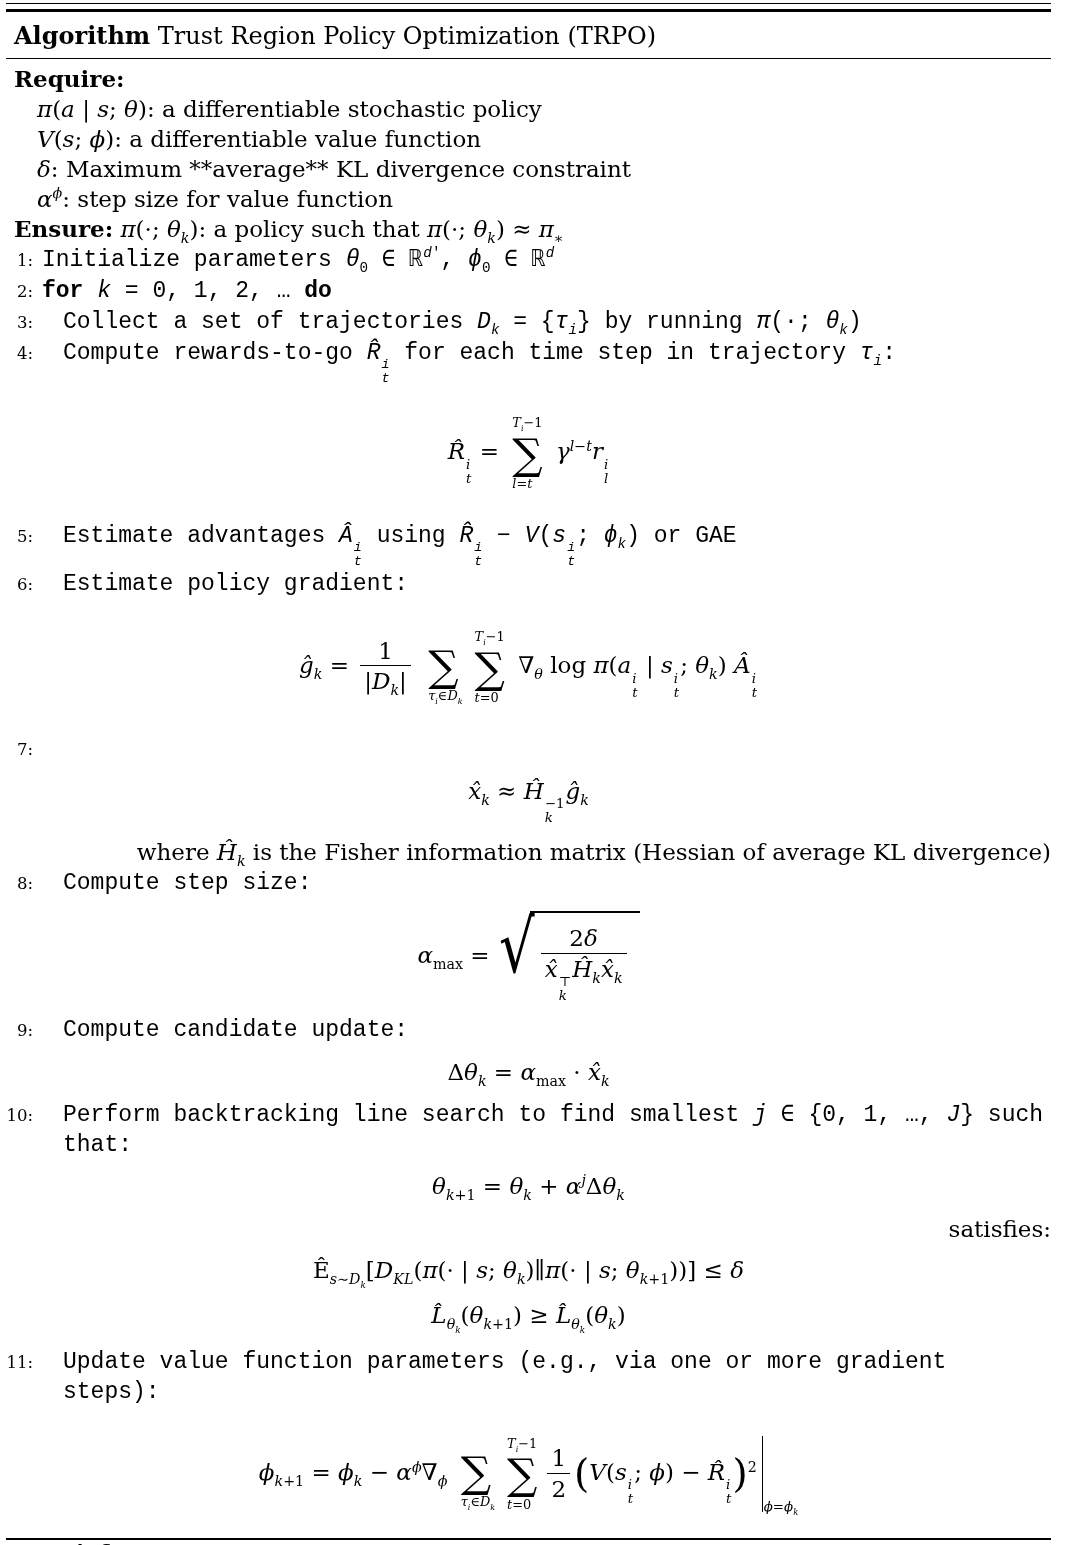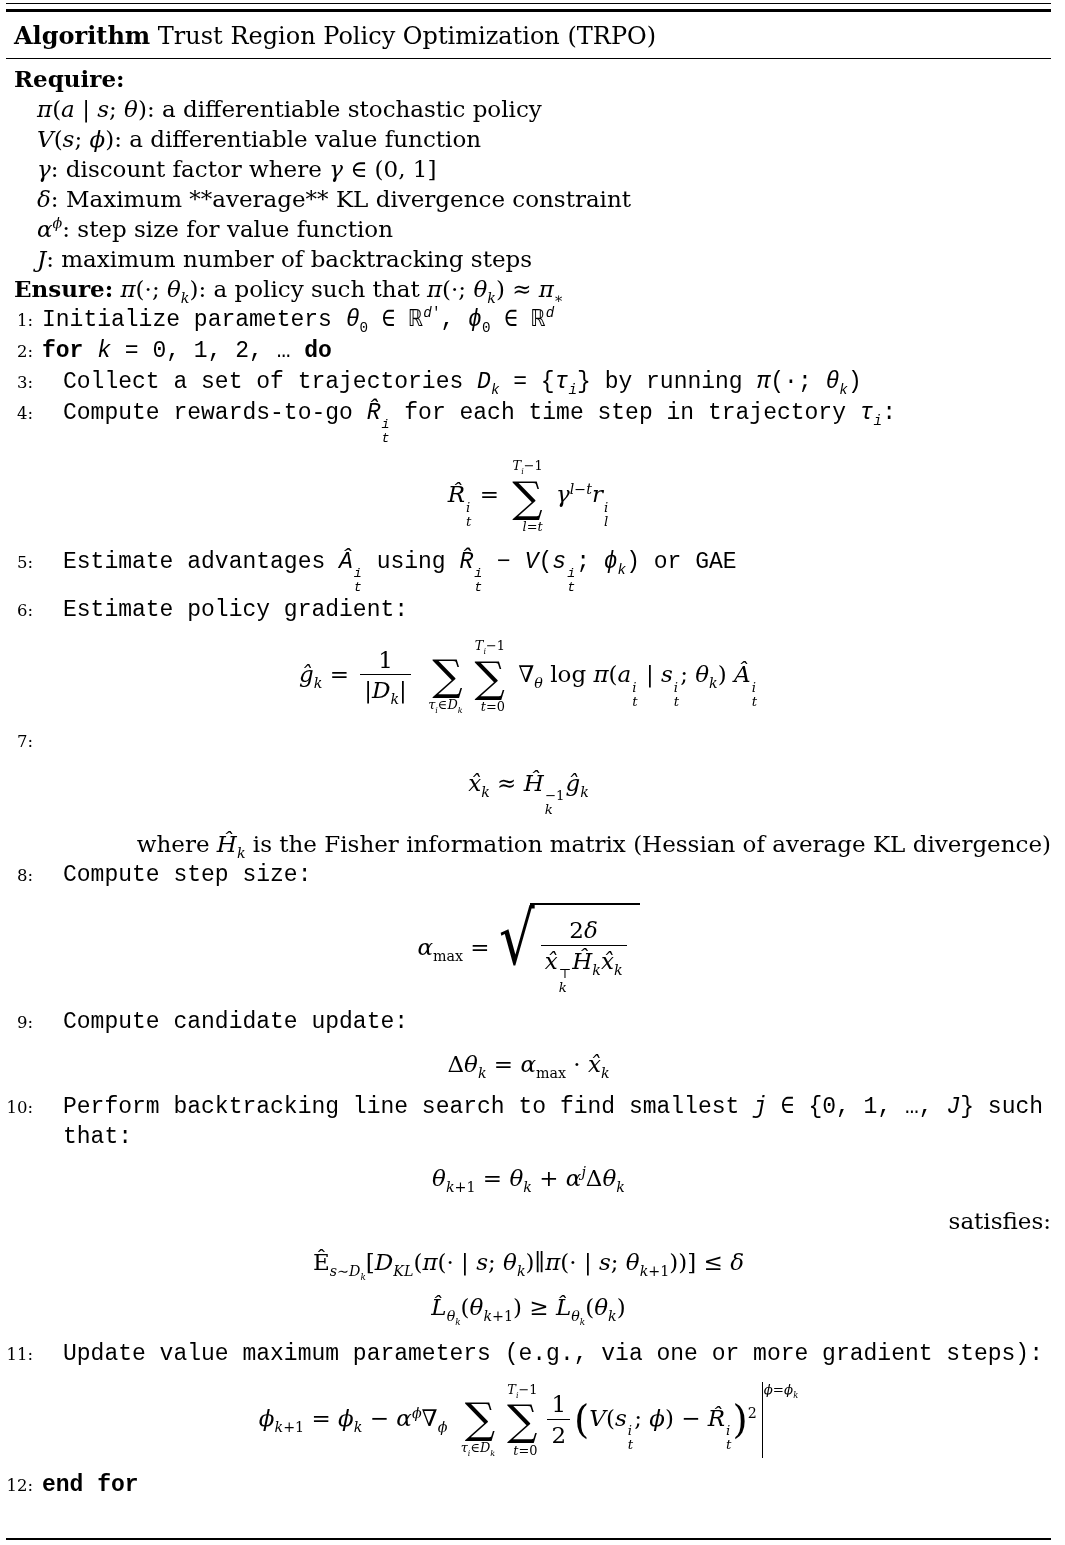--- a/index.html
+++ b/index.html
@@ -23,58 +23,56 @@
   .lnum{flex:0 0 27px;text-align:right;font-size:16.5px;line-height:30px;}
   .ltext{padding-left:9px;font-family:Liberation Mono, monospace;}
   .ind1 .ltext{padding-left:30px;}
   .eq{text-align:center;margin:12px 0;line-height:1.25;}
   i{font-style:italic;}
   sup,sub{font-size:62%;line-height:1;}
   
   .ss{display:inline-flex;flex-direction:column;vertical-align:-0.72em;line-height:1.05;font-size:58%;text-align:left;margin-left:1px;margin-right:1px;}
   .ss span{display:block;}
   
-  .sum{display:inline-flex;flex-direction:column;align-items:flex-end;vertical-align:middle;margin:0 6px;line-height:1;}
+  .sum{display:inline-flex;flex-direction:column;align-items:flex-start;vertical-align:middle;margin:17px 6px;line-height:1;}
   .sum .lim{font-size:56%;line-height:1.2;white-space:nowrap;}
   .sum .op{font-size:185%;line-height:1.02;}
   
   .frac{display:inline-flex;flex-direction:column;align-items:center;vertical-align:middle;margin:0 4px;line-height:1.15;}
   .frac .fn{padding:0 4px 1px;}
   .frac .fd{border-top:1.6px solid #000;padding:2px 4px 0;}
   
   .sqrt{display:inline-flex;align-items:flex-start;vertical-align:middle;margin-left:2px;}
   .sqrt .rad{font-size:56px;line-height:1.0;transform:scaleY(1.3);transform-origin:top;margin-right:-5px;font-style:normal;}
   .sqrt .rbody{border-top:2px solid #000;padding:12px 9px 0 7px;}
   
   .bp{font-size:170%;vertical-align:middle;line-height:0;}
   
-  .evalwrap{display:inline-flex;align-items:flex-start;vertical-align:middle;height:76px;}
+  .evalwrap{display:inline-flex;align-items:flex-end;vertical-align:middle;height:76px;}
   .evalbar{width:0;border-left:1.7px solid #000;height:76px;margin-left:5px;}
   .evalsub{font-size:58%;margin-bottom:-4px;margin-left:1px;}
   .scr{font-style:italic;}
 </style>
 </head>
 <body>
 
 <div class="page">
   <div class="rule rt1"></div>
   <div class="rule rt2"></div>
   <div class="title">
     <span class="kw">Algorithm</span>
     <span>Trust Region Policy Optimization (TRPO)</span>
   </div>
   <div class="rule rmid"></div>
   <div class="algo-body">
       <div class="kwline"><span class="kw">Require:</span></div>
       <div class="req"><i>π</i>(<i>a</i> | <i>s</i>; <i>θ</i>): a differentiable stochastic policy</div>
       <div class="req"><i>V</i>(<i>s</i>; <i>ϕ</i>): a differentiable value function</div>
-      <div class="req"><i>γ</i>: discount factor where <i>γ</i> ∈ (0, 1]</div>
       <div class="req"><i>δ</i>: Maximum **average** KL divergence constraint</div>
       <div class="req"><i>α</i><sup><i>ϕ</i></sup>: step size for value function</div>
-      <div class="req"><i>J</i>: maximum number of backtracking steps</div>
       <div class="kwline"><span class="kw">Ensure:</span><span> <i>π</i>(·; <i>θ</i><sub><i>k</i></sub>): a policy such that <i>π</i>(·; <i>θ</i><sub><i>k</i></sub>) ≈ <i>π</i><sub>∗</sub></span></div>
       <div class="line">
         <span class="lnum">1:</span>
         <span class="ltext">Initialize parameters <i>θ</i><sub>0</sub> ∈ ℝ<sup><i>d</i>′</sup>, <i>ϕ</i><sub>0</sub> ∈ ℝ<sup><i>d</i></sup></span>
       </div>
       <div class="line">
         <span class="lnum">2:</span>
         <span class="ltext"><span class="kw">for</span> <i>k</i> = 0, 1, 2, … <span class="kw">do</span></span>
       </div>
       <div class="line ind1">
@@ -167,21 +165,21 @@
       <div class="line ind1">
         <span class="lnum">10:</span>
         <span class="ltext">Perform backtracking line search to find smallest <i>j</i> ∈ {0, 1, …, <i>J</i>} such that:</span>
       </div>
       <div class="eq"><i>θ</i><sub><i>k</i>+1</sub> = <i>θ</i><sub><i>k</i></sub> + <i>α</i><sup><i>j</i></sup>Δ<i>θ</i><sub><i>k</i></sub></div>
       <div class="note">satisfies:</div>
       <div class="eq">Ê<sub><i>s</i>∼<i class="scr">D</i><sub><i>k</i></sub></sub>[<i>D</i><sub><i>KL</i></sub>(<i>π</i>(· | <i>s</i>; <i>θ</i><sub><i>k</i></sub>)∥<i>π</i>(· | <i>s</i>; <i>θ</i><sub><i>k</i>+1</sub>))] ≤ <i>δ</i></div>
       <div class="eq"><i>L̂</i><sub><i>θ</i><sub><i>k</i></sub></sub>(<i>θ</i><sub><i>k</i>+1</sub>) ≥ <i>L̂</i><sub><i>θ</i><sub><i>k</i></sub></sub>(<i>θ</i><sub><i>k</i></sub>)</div>
       <div class="line ind1">
         <span class="lnum">11:</span>
-        <span class="ltext">Update value maximum parameters (e.g., via one or more gradient steps):</span>
+        <span class="ltext">Update value function parameters (e.g., via one or more gradient steps):</span>
       </div>
       <div class="eq"><i>ϕ</i><sub><i>k</i>+1</sub> = <i>ϕ</i><sub><i>k</i></sub> − <i>α</i><sup><i>ϕ</i></sup>∇<sub><i>ϕ</i></sub> <span class="sum">
           <span class="lim">&nbsp;</span>
           <span class="op">∑</span>
           <span class="lim"><i>τ</i><sub><i>i</i></sub>∈<i class="scr">D</i><sub><i>k</i></sub></span>
         </span><span class="sum">
           <span class="lim"><i>T</i><sub><i>i</i></sub>−1</span>
           <span class="op">∑</span>
           <span class="lim"><i>t</i>=0</span>
         </span><span class="frac">

